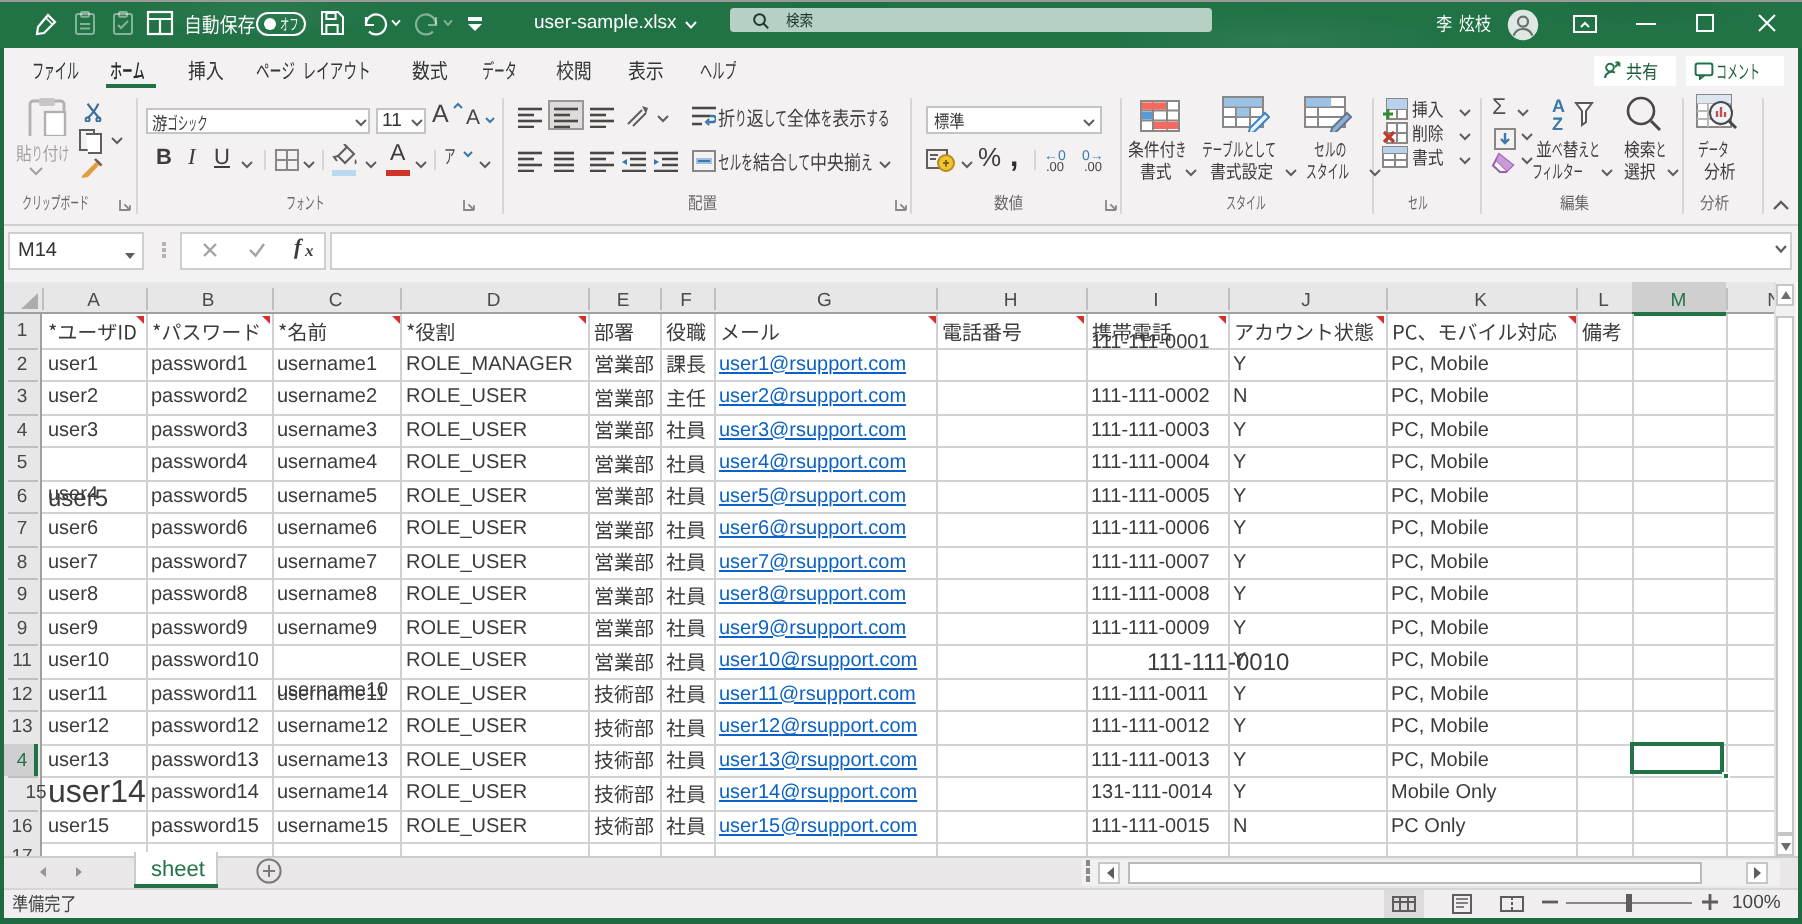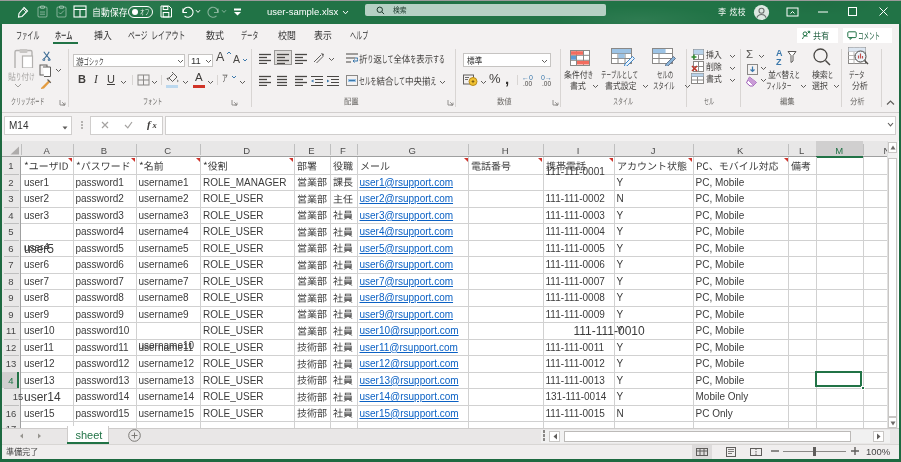--- a/index.html
+++ b/index.html
@@ -1367,21 +1367,21 @@
 <div style="position:absolute;left:332.5px;top:375.0px;line-height:0;">
       <svg width="20.0" height="11.2" viewBox="0 -220 500 280" fill="#3b3b3b">
         <use href="#g793e" x="0"></use>
         <use href="#g54e1" x="250"></use>
       </svg>
     </div>
 <div style="position:absolute;left:359.5px;top:374.5px;font-size:10px;line-height:12px;white-space:nowrap;color:#0b61c4;text-decoration:underline">user13@rsupport.com</div>
 <div style="position:absolute;left:545.5px;top:374.5px;font-size:10px;line-height:12px;white-space:nowrap;color:#3b3b3b;">111-111-0013</div>
 <div style="position:absolute;left:616.5px;top:374.5px;font-size:10px;line-height:12px;white-space:nowrap;color:#3b3b3b;">Y</div>
 <div style="position:absolute;left:695.5px;top:374.5px;font-size:10px;line-height:12px;white-space:nowrap;color:#3b3b3b;">PC, Mobile</div>
-<div style="position:absolute;left:24px;top:391.0px;font-size:12px;line-height:12px;white-space:nowrap;color:#3b3b3b;">user14</div>
+<div style="position:absolute;left:24px;top:391.0px;font-size:16px;line-height:12px;white-space:nowrap;color:#3b3b3b;">user14</div>
 <div style="position:absolute;left:75.5px;top:391.0px;font-size:10px;line-height:12px;white-space:nowrap;color:#3b3b3b;">password14</div>
 <div style="position:absolute;left:138.5px;top:391.0px;font-size:10px;line-height:12px;white-space:nowrap;color:#3b3b3b;">username14</div>
 <div style="position:absolute;left:203px;top:391.0px;font-size:10px;line-height:12px;white-space:nowrap;color:#3b3b3b;">ROLE_USER</div>
 <div style="position:absolute;left:296.5px;top:391.5px;line-height:0;">
       <svg width="30.0" height="11.2" viewBox="0 -220 750 280" fill="#3b3b3b">
         <use href="#g6280" x="0"></use>
         <use href="#g8853" x="250"></use>
         <use href="#g90e8" x="500"></use>
       </svg>
     </div>

